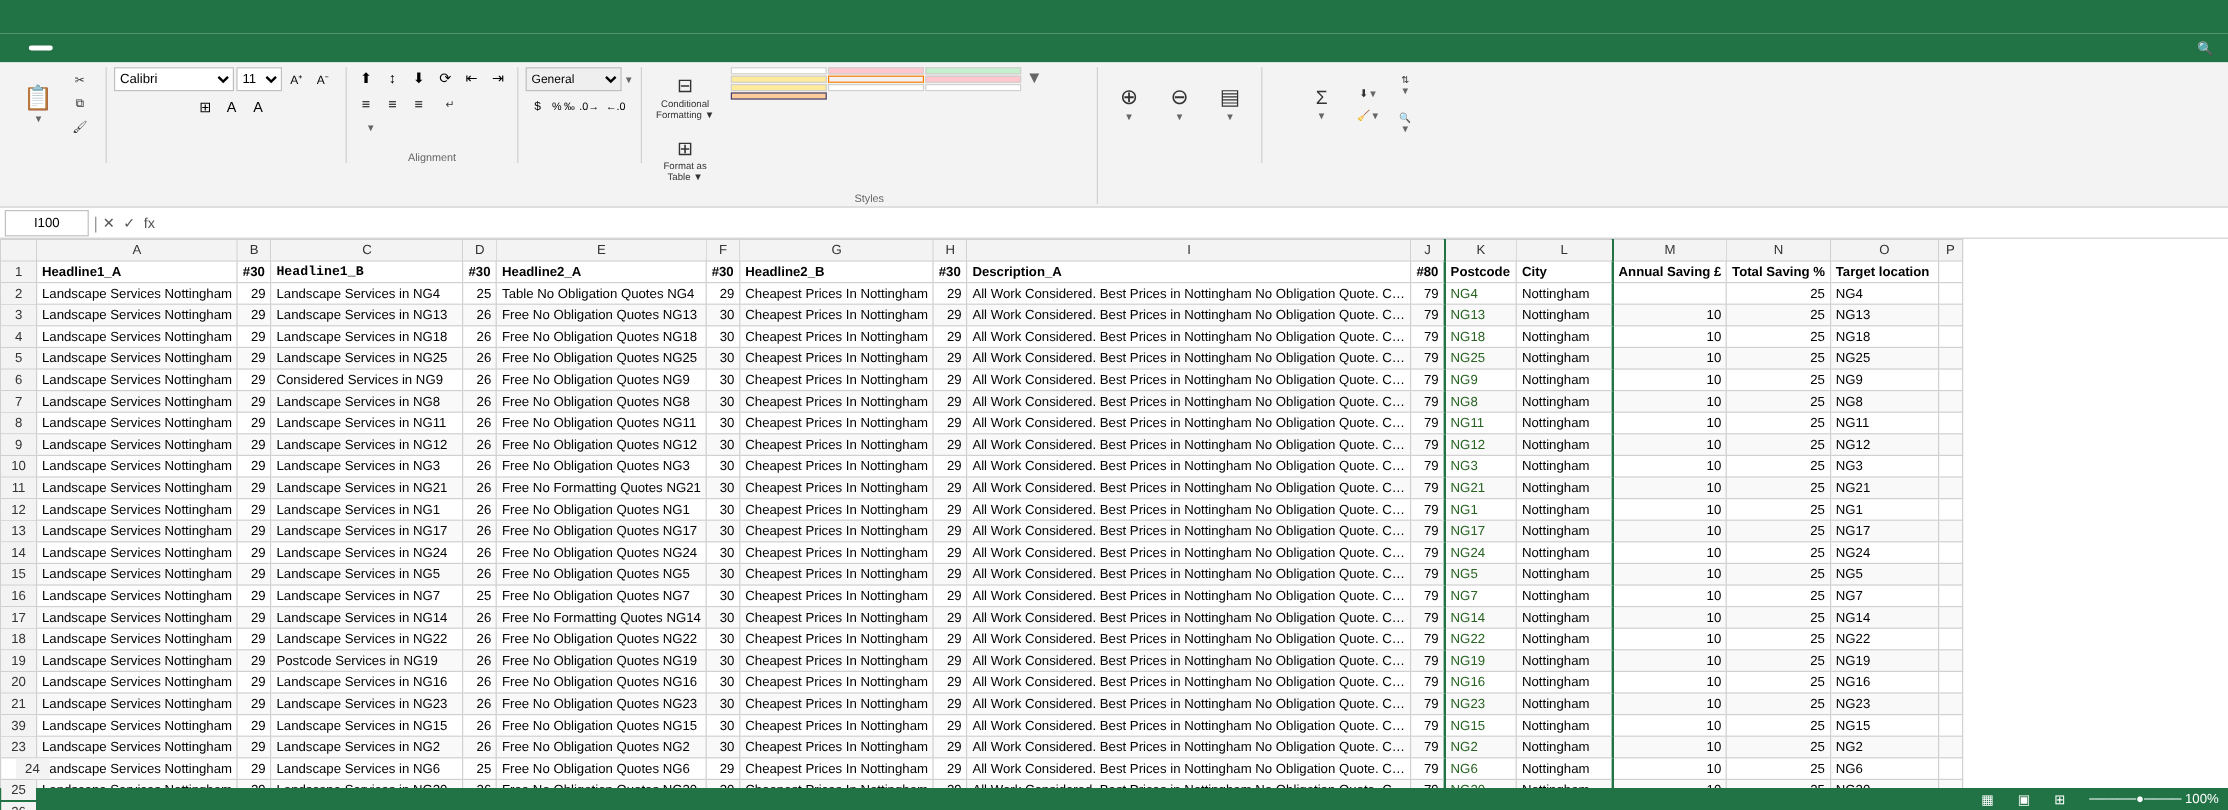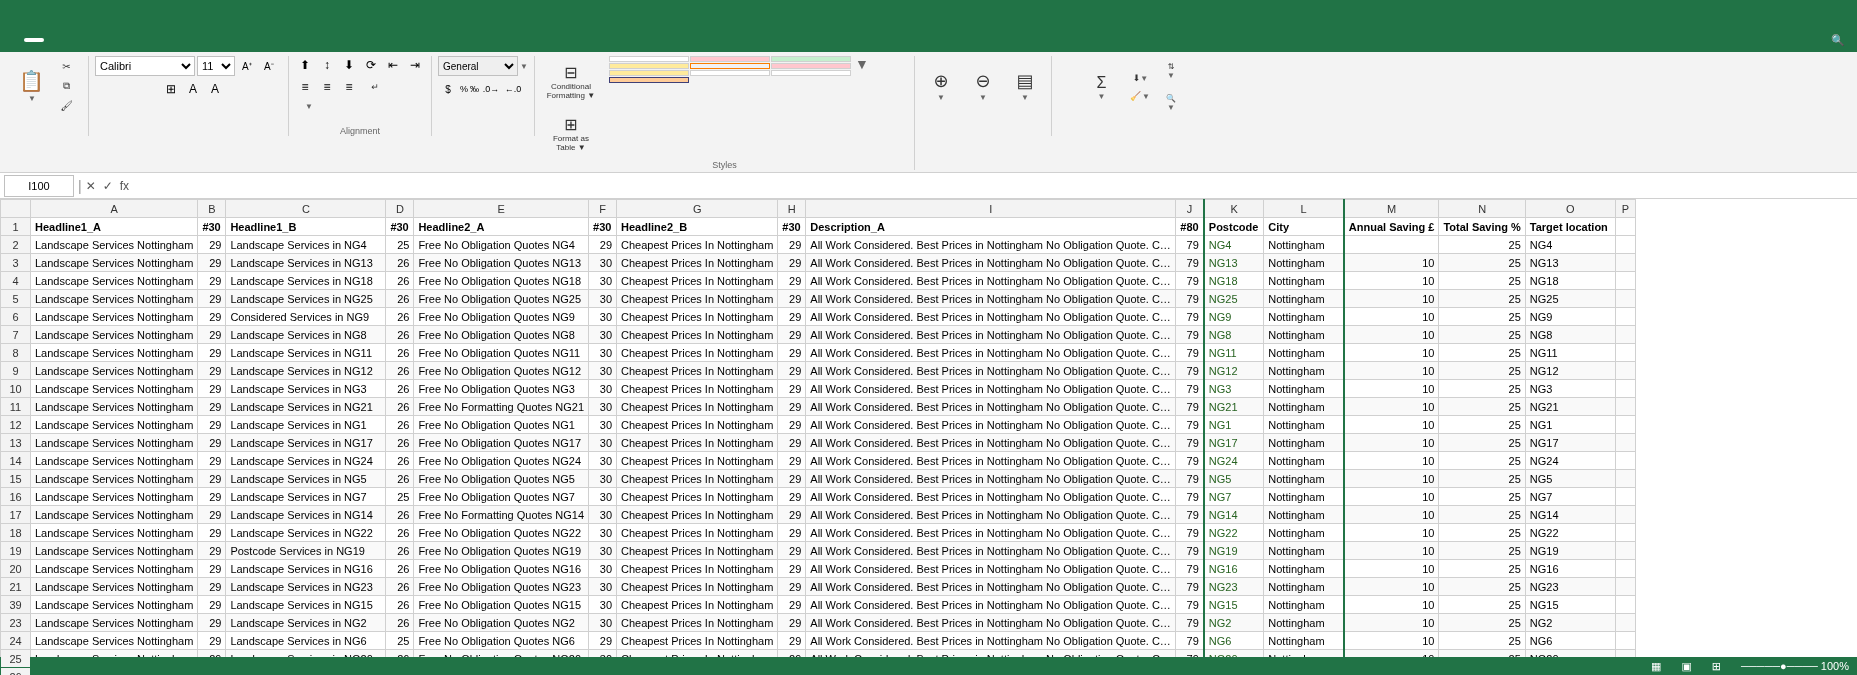--- a/index.html
+++ b/index.html
@@ -501,42 +501,42 @@
         <th style="min-width:90px;">O</th>
         <th style="min-width:20px;">P</th>
       </tr>
     </thead>
     <tbody id="sheet-body">
 
       <tr class="header-row">
         <td style="font-weight:normal;background:#f3f3f3;">1</td>
         <td style="font-weight:bold;">Headline1_A</td>
         <td style="font-weight:bold;">#30</td>
-        <td style="font-weight:bold;">Headline1_B</td>
+        <td style="font-weight:bold;font-family:Liberation Mono, monospace;">Headline1_B</td>
         <td style="font-weight:bold;">#30</td>
         <td style="font-weight:bold;">Headline2_A</td>
         <td style="font-weight:bold;">#30</td>
         <td style="font-weight:bold;">Headline2_B</td>
         <td style="font-weight:bold;">#30</td>
         <td style="font-weight:bold;">Description_A</td>
         <td style="font-weight:bold;">#80</td>
         <td style="font-weight:bold;border-left:2px solid #217346;">Postcode</td>
         <td style="font-weight:bold;border-right:2px solid #217346;">City</td>
         <td style="font-weight:bold;">Annual Saving £</td>
         <td style="font-weight:bold;">Total Saving %</td>
         <td style="font-weight:bold;">Target location</td>
         <td></td>
       </tr>
     <tr style="background: rgb(255, 255, 255);">
           <td style="background: rgb(243, 243, 243); text-align: center; position: sticky; left: 0px;">2</td>
           <td style="min-width: 140px;">Landscape Services Nottingham</td>
           <td style="text-align: right; min-width: 28px;">29</td>
           <td style="min-width: 160px;">Landscape Services in NG4</td>
           <td style="text-align: right; min-width: 28px;">25</td>
-          <td style="min-width: 170px;">Free No Obligation Quotes NG4</td>
+          <td style="min-width: 170px;">Table No Obligation Quotes NG4</td>
           <td style="text-align: right; min-width: 28px;">29</td>
           <td style="min-width: 140px;">Cheapest Prices In Nottingham</td>
           <td style="text-align: right; min-width: 28px;">29</td>
           <td style="min-width: 370px; max-width: 370px; overflow: hidden; text-overflow: ellipsis;">All Work Considered. Best Prices in Nottingham No Obligation Quote. Call Today!</td>
           <td style="text-align: right; min-width: 28px;">79</td>
           <td style="min-width: 60px; border-left: 2px solid rgb(33, 115, 70); color: rgb(39, 98, 33);">NG4</td>
           <td style="min-width: 80px; border-right: 2px solid rgb(33, 115, 70);">Nottingham</td>
           <td style="text-align: right; min-width: 80px;"></td>
           <td style="text-align: right; min-width: 80px;">25</td>
           <td style="min-width: 90px;">NG4</td>
@@ -935,21 +935,21 @@
           <td style="min-width: 370px; max-width: 370px; overflow: hidden; text-overflow: ellipsis;">All Work Considered. Best Prices in Nottingham No Obligation Quote. Call Today!</td>
           <td style="text-align: right; min-width: 28px;">79</td>
           <td style="min-width: 60px; border-left: 2px solid rgb(33, 115, 70); color: rgb(39, 98, 33);">NG2</td>
           <td style="min-width: 80px; border-right: 2px solid rgb(33, 115, 70);">Nottingham</td>
           <td style="text-align: right; min-width: 80px;">10</td>
           <td style="text-align: right; min-width: 80px;">25</td>
           <td style="min-width: 90px;">NG2</td>
           <td style="min-width: 20px;"></td>
         </tr>
         <tr style="background: rgb(255, 255, 255);">
-          <td style="background: rgb(243, 243, 243); text-align: center; position: sticky; left: 0px;">24</td>
+          <td style="background: rgb(243, 243, 243); text-align: center; position: sticky; left: 12px;">24</td>
           <td style="min-width: 140px;">Landscape Services Nottingham</td>
           <td style="text-align: right; min-width: 28px;">29</td>
           <td style="min-width: 160px;">Landscape Services in NG6</td>
           <td style="text-align: right; min-width: 28px;">25</td>
           <td style="min-width: 170px;">Free No Obligation Quotes NG6</td>
           <td style="text-align: right; min-width: 28px;">29</td>
           <td style="min-width: 140px;">Cheapest Prices In Nottingham</td>
           <td style="text-align: right; min-width: 28px;">29</td>
           <td style="min-width: 370px; max-width: 370px; overflow: hidden; text-overflow: ellipsis;">All Work Considered. Best Prices in Nottingham No Obligation Quote. Call Today!</td>
           <td style="text-align: right; min-width: 28px;">79</td>

